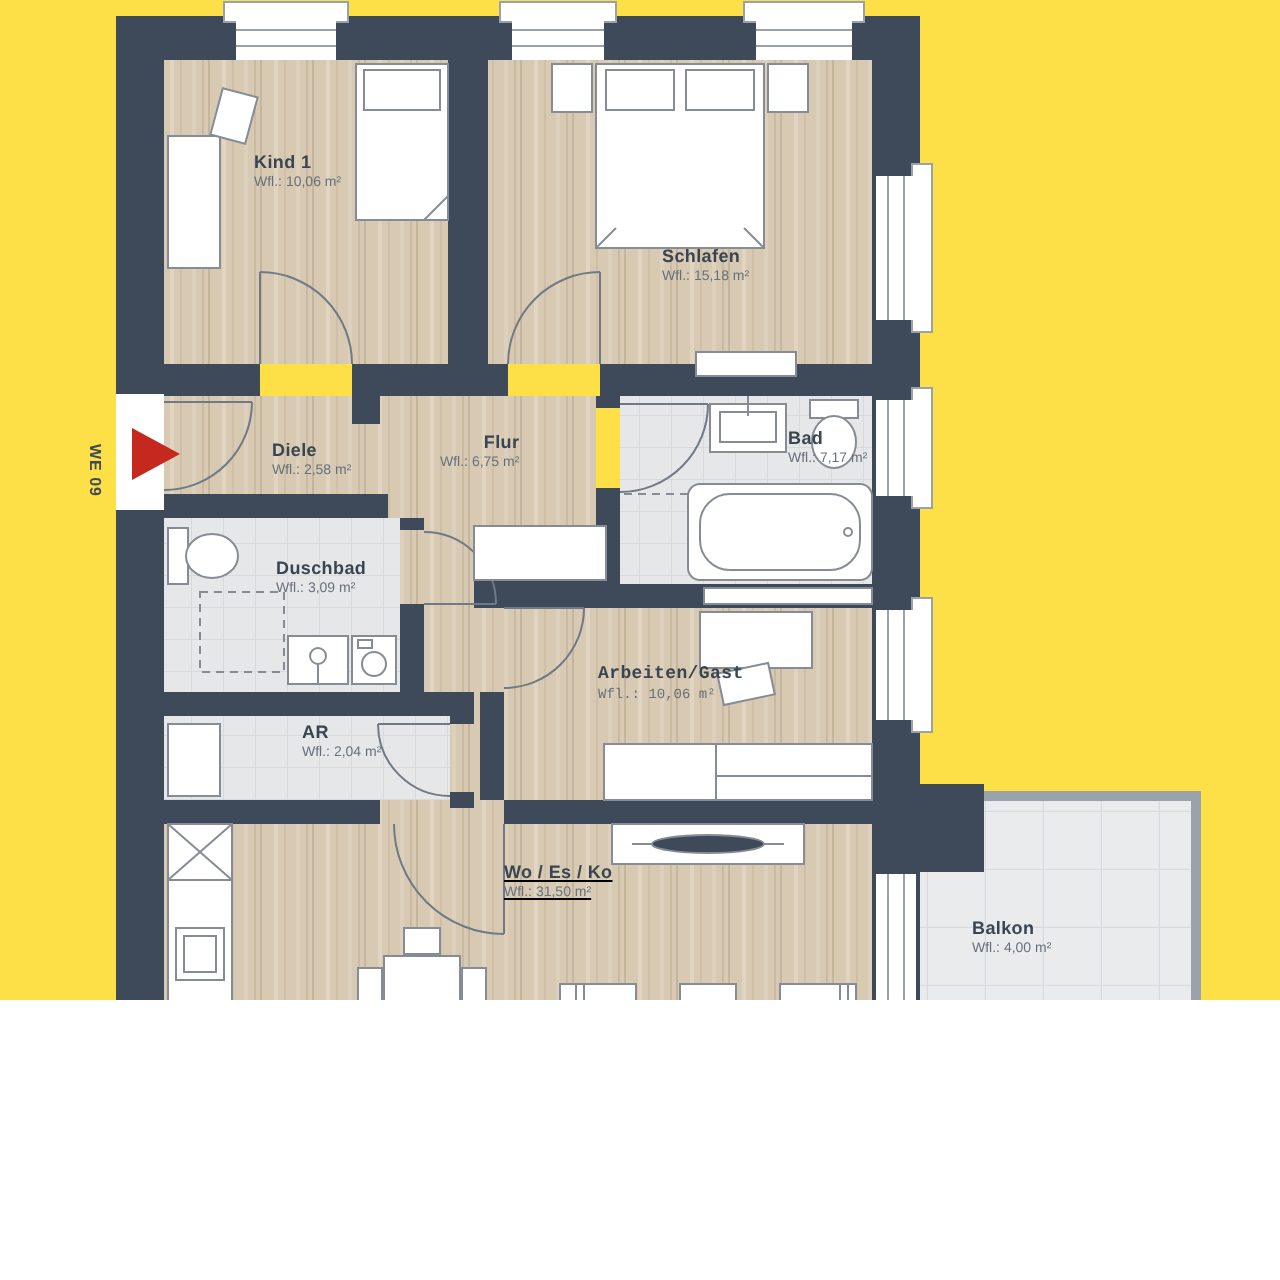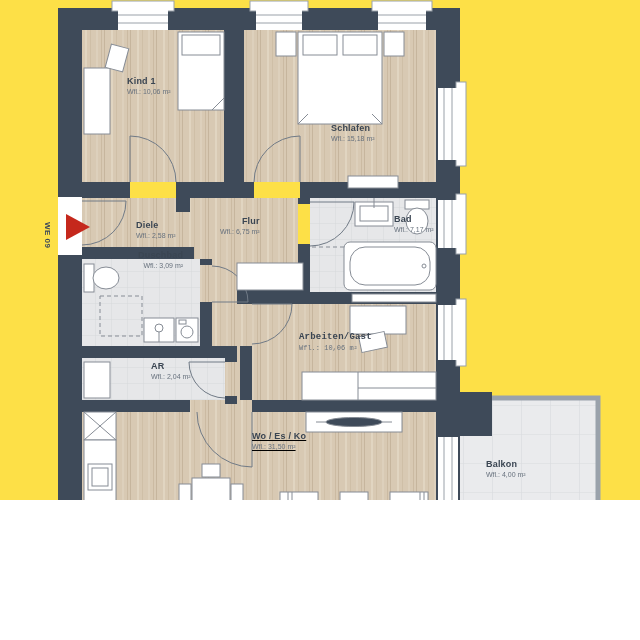--- a/index.html
+++ b/index.html
@@ -299,21 +299,21 @@
         <div class="room-area">Wfl.: 2,58 m²</div>
       </div>
       <div class="room-label" style="left: 220px; top: 216px; text-align: right;">
         <div class="room-name">Flur</div>
         <div class="room-area">Wfl.: 6,75 m²</div>
       </div>
       <div class="room-label" style="left: 366px; top: 214px; margin-left: 28px;">
         <div class="room-name">Bad</div>
         <div class="room-area">Wfl.: 7,17 m²</div>
       </div>
-      <div class="room-label" style="left: 138px; top: 250px; text-align: right;">
+      <div class="room-label" style="left: 138px; top: 279px;">
         <div class="room-name">Duschbad</div>
         <div class="room-area">Wfl.: 3,09 m²</div>
       </div>
       <div class="room-label" style="left: 123px; top: 361px; margin-left: 28px;">
         <div class="room-name">AR</div>
         <div class="room-area">Wfl.: 2,04 m²</div>
       </div>
       <div class="room-label" style="left: 299px; top: 332px; font-family: Liberation Mono, monospace;">
         <div class="room-name">Arbeiten/Gast</div>
         <div class="room-area">Wfl.: 10,06 m²</div>

